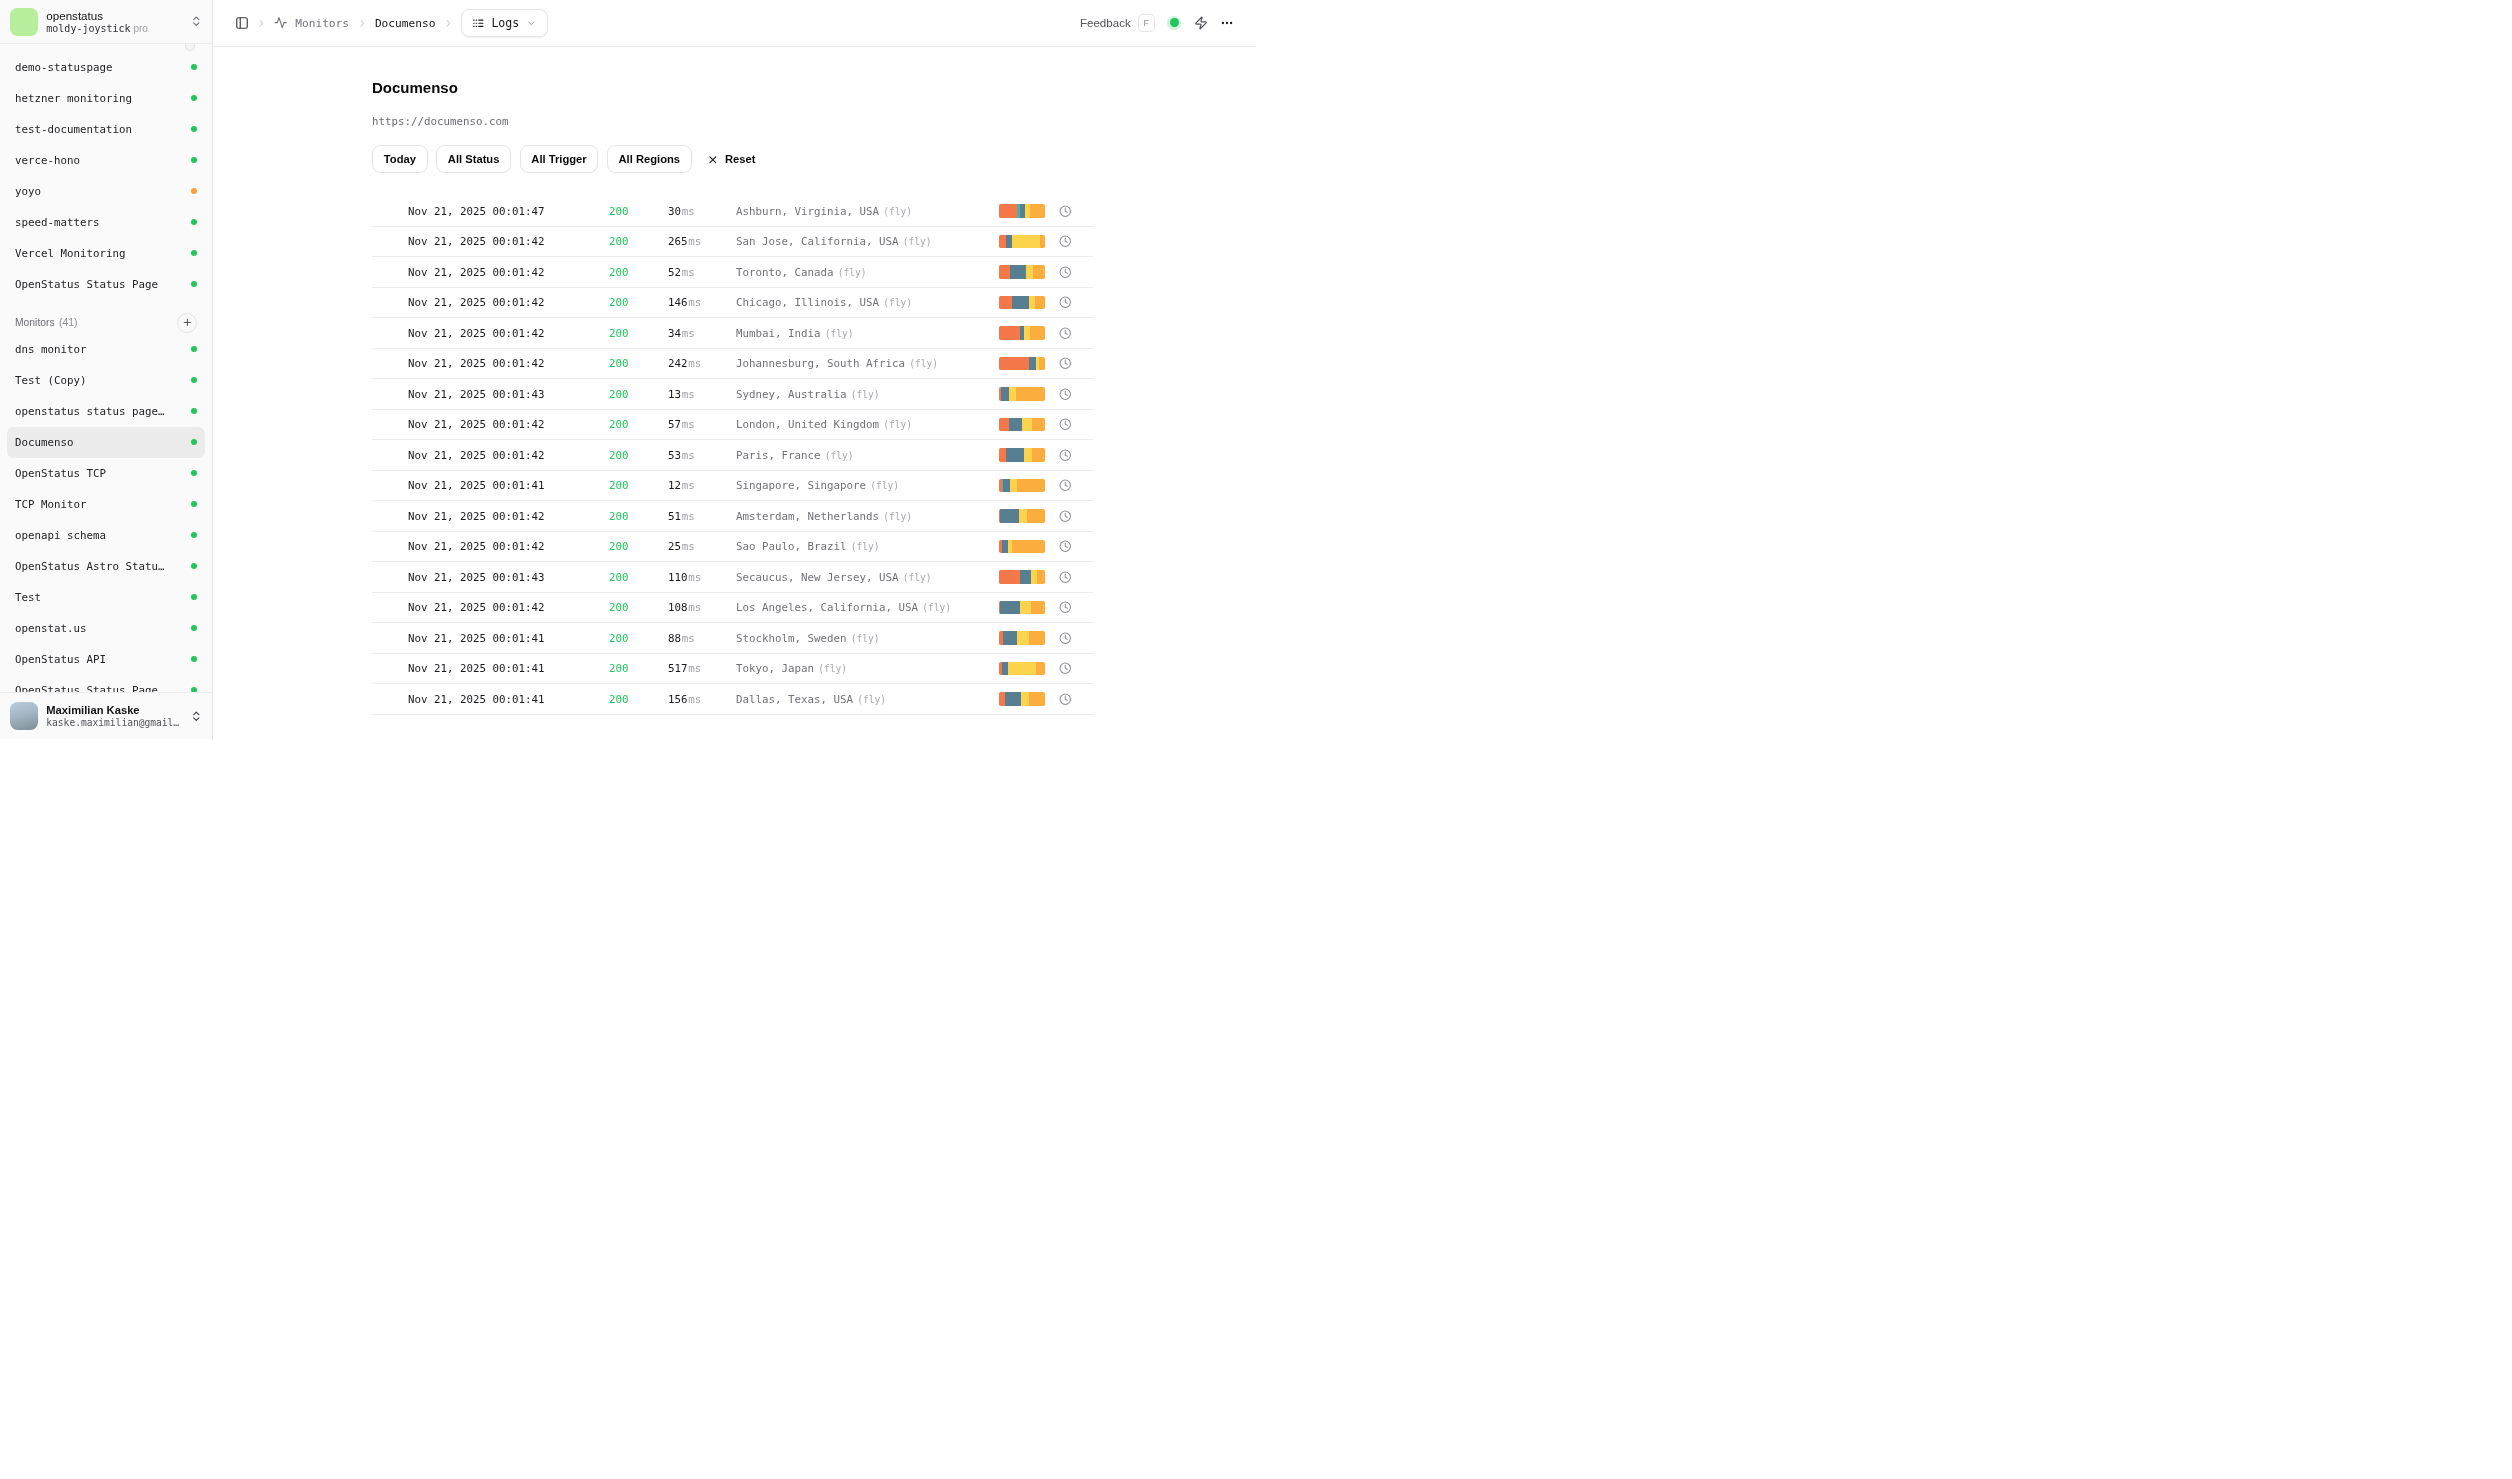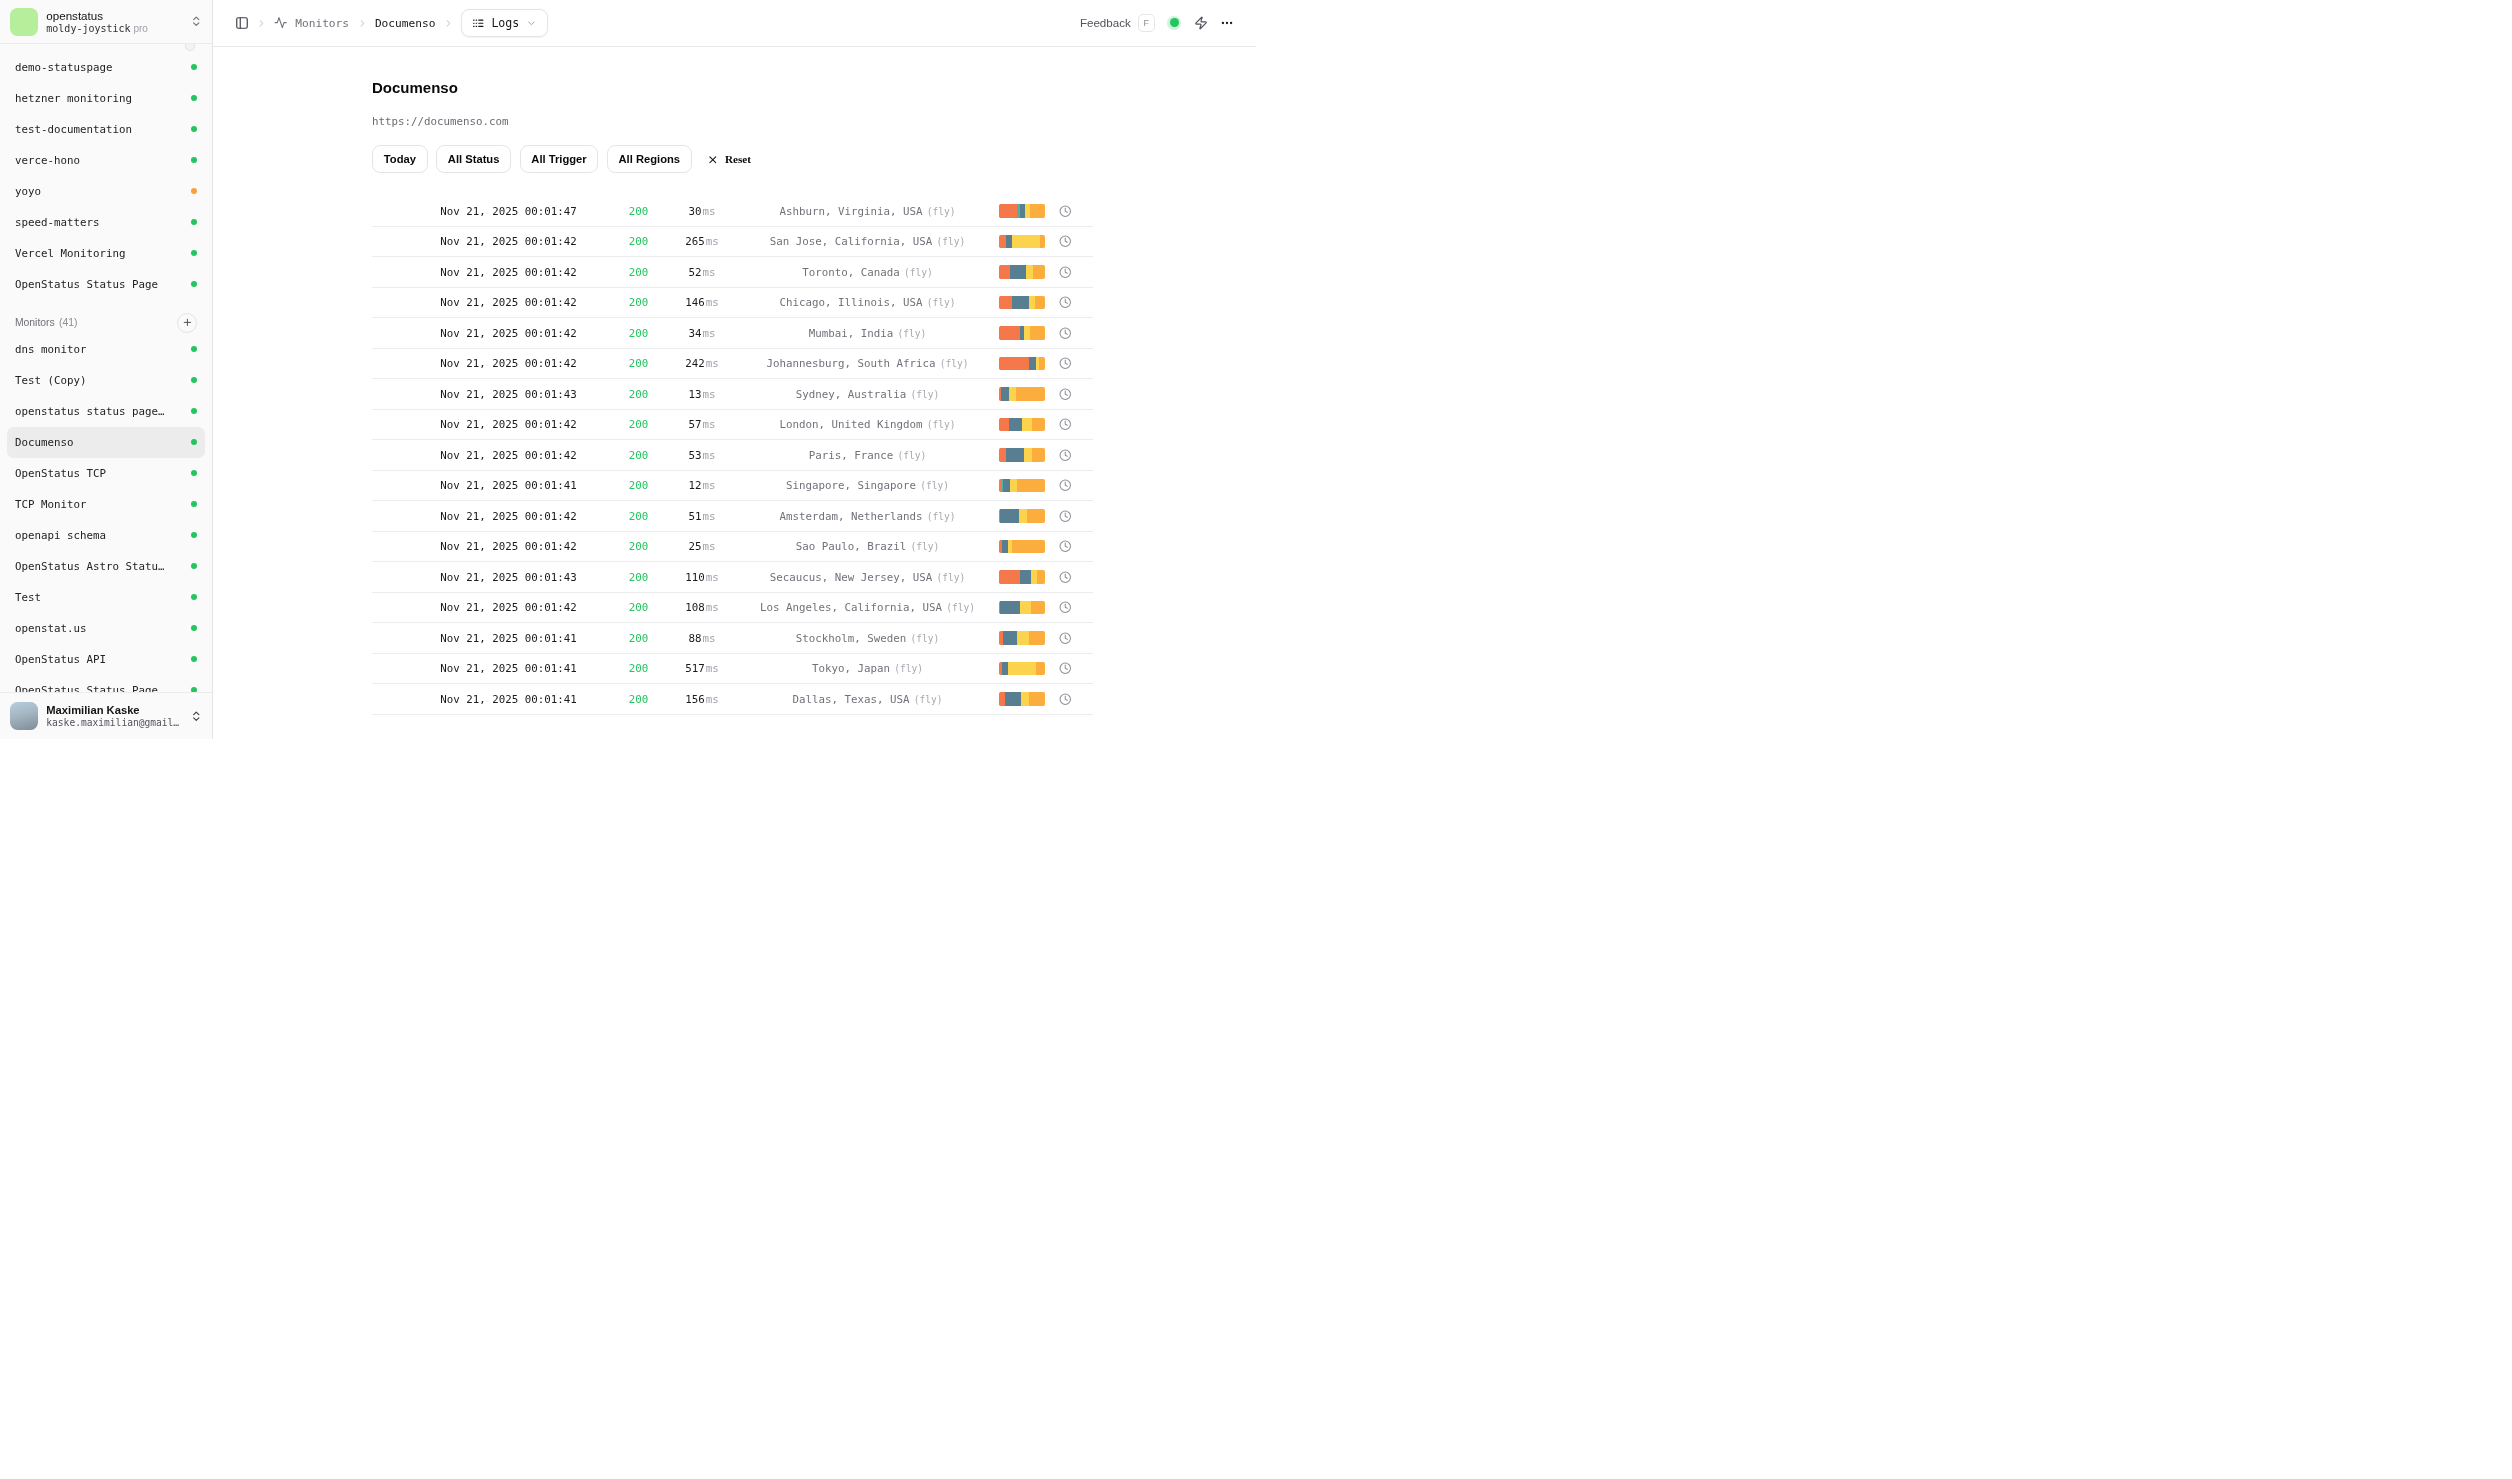--- a/index.html
+++ b/index.html
@@ -61,27 +61,27 @@
   .live-dot i { width:9px; height:9px; border-radius:50%; background:#22c55e; display:block; }
 
   
   .content { padding-top:32px; margin-left:159px; width:721px; }
   .page-title { font-size:15px; font-weight:700; color:#09090b; }
   .page-url { margin-top:19px; font-family:"DejaVu Sans Mono", monospace; font-size:10.8px; color:#6b6b74; }
   .filters { margin-top:17.4px; display:flex; align-items:center; gap:8.3px; }
   .fbtn { height:28px; padding:0 10.8px; border:0.8px solid #e4e4e7; border-radius:8.3px; background:#fff;
     font-family:"Liberation Sans", sans-serif; font-size:11.2px; font-weight:600; color:#09090b; cursor:pointer; }
   .reset-btn { display:flex; align-items:center; gap:6.6px; margin-left:6.6px; background:none; border:none;
-    font-family:Liberation Serif, serif; font-size:11.2px; font-weight:600; color:#09090b; cursor:pointer; }
+    font-family:Liberation Sans, sans-serif; font-size:11.2px; font-weight:600; color:#09090b; cursor:pointer; }
 
   
   .table { margin-top:23px; width:721px; }
   .trow { display:grid; grid-template-columns:36px 201px 59px 68px 1fr 46px 48px; align-items:center; }
   .thead { height:28px; background:#f4f4f5; font-size:10.8px; font-weight:600; color:#131316; border-radius:1.7px; }
-  .rows .trow { height:30.5px; border-bottom:0.8px solid #ececee; cursor:pointer;text-align:center; }
+  .rows .trow { height:30.5px; border-bottom:0.8px solid #ececee; cursor:pointer; }
   .ind { width:9px; height:9px; border-radius:2.9px; margin-left:11.6px; }
   .c-ts { font-family:"DejaVu Sans Mono", monospace; font-size:10.8px; color:#1a1a1e; white-space:nowrap; }
   .c-status { font-family:"DejaVu Sans Mono", monospace; font-size:10.8px; }
   .c-lat { font-family:"DejaVu Sans Mono", monospace; font-size:10.8px; color:#1a1a1e; white-space:nowrap; }
   .c-lat .unit { color:#a1a1aa; margin-left:0.8px; }
   .c-region { font-family:"DejaVu Sans Mono", monospace; font-size:10.8px; color:#71717a; white-space:nowrap; overflow:hidden; }
   .c-region .prov { color:#a8a8b0; font-size:9.6px; margin-left:4.2px; }
   .tbar { width:46px; height:13.3px; border-radius:1.7px; overflow:hidden; display:flex; }
   .tbar i { display:block; height:100%; }
   .c-clock { padding-left:14px; display:flex; align-items:center; }

